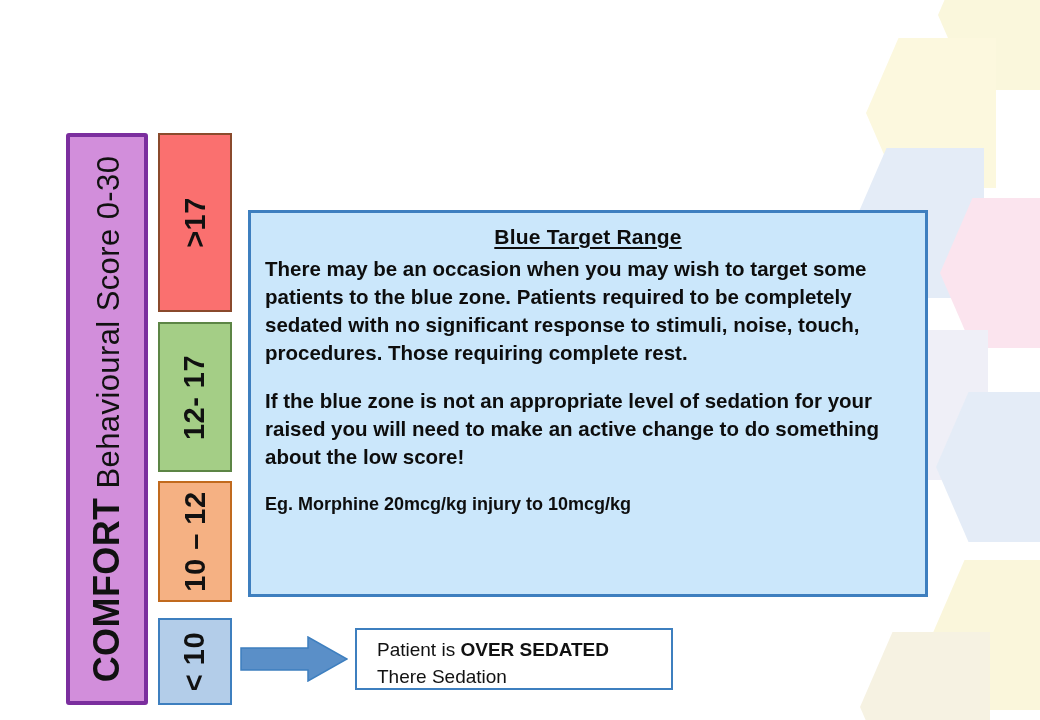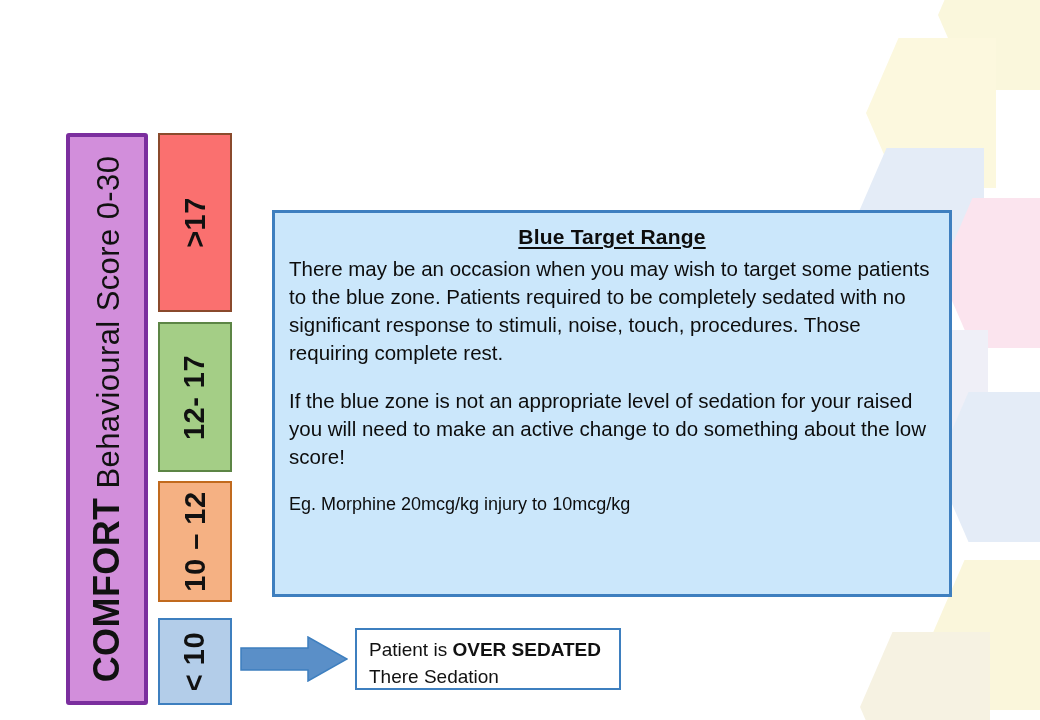--- a/index.html
+++ b/index.html
@@ -41,44 +41,44 @@
     transform:rotate(-90deg);white-space:nowrap;
     font-weight:bold;font-size:29px;color:#111;letter-spacing:.5px;
   }
   #score-red   {top:133px;height:179px;background:#FA706F;border-color:#8A4A2C;}
   #score-green {top:322px;height:150px;background:#A4CE86;border-color:#5C8545;}
   #score-orange{top:481px;height:121px;background:#F5B183;border-color:#C16A1E;}
   #score-blue  {top:618px;height:87px; background:#B3CDE9;border-color:#3E7FBF;}
 
   
   #blue-panel{
-    position:absolute;left:272px;top:210px;width:680px;height:387px;
+    position:absolute;left:248px;top:210px;width:680px;height:387px;
     background:#CBE7FB;border:3px solid #3E7FBF;box-sizing:border-box;
     padding:12px 14px 12px 14px;z-index:3;
   }
   #blue-panel .title{
     text-align:center;font-weight:bold;font-size:21px;color:#0d0d0d;
     text-decoration:underline;text-underline-offset:3px;margin:0 0 6px 0;
     letter-spacing:.2px;
   }
-  #blue-panel p{margin:0;font-size:20.5px;line-height:1.37;color:#0d0d0d;}
+  #blue-panel p{margin:0;font-size:20.5px;line-height:1.37;color:#0d0d0d;font-weight:bold;}
   #blue-panel p.italic{font-style:italic;}
   #blue-panel .gap{height:20px;}
   #blue-panel p.small{font-size:18px;}
 
   
   #over-sedated-arrow{
     position:absolute;left:240px;top:636px;width:108px;height:46px;z-index:3;
   }
 
   
   #over-sedated-box{
-    position:absolute;left:355px;top:628px;width:266px;height:62px;
+    position:absolute;left:355px;top:628px;width:318px;height:62px;
     background:#ffffff;border:2px solid #3E7FBF;box-sizing:border-box;
-    padding:7px 12px;z-index:3;
+    padding:7px 20px;z-index:3;
   }
   #over-sedated-box p{margin:0;font-size:19px;line-height:1.42;color:#111;}
   #over-sedated-box b{font-weight:bold;}
 </style>
 </head>
 <body>
 
 <div id="slide">
 
   <div class="hex-layer" id="hex-layer">

